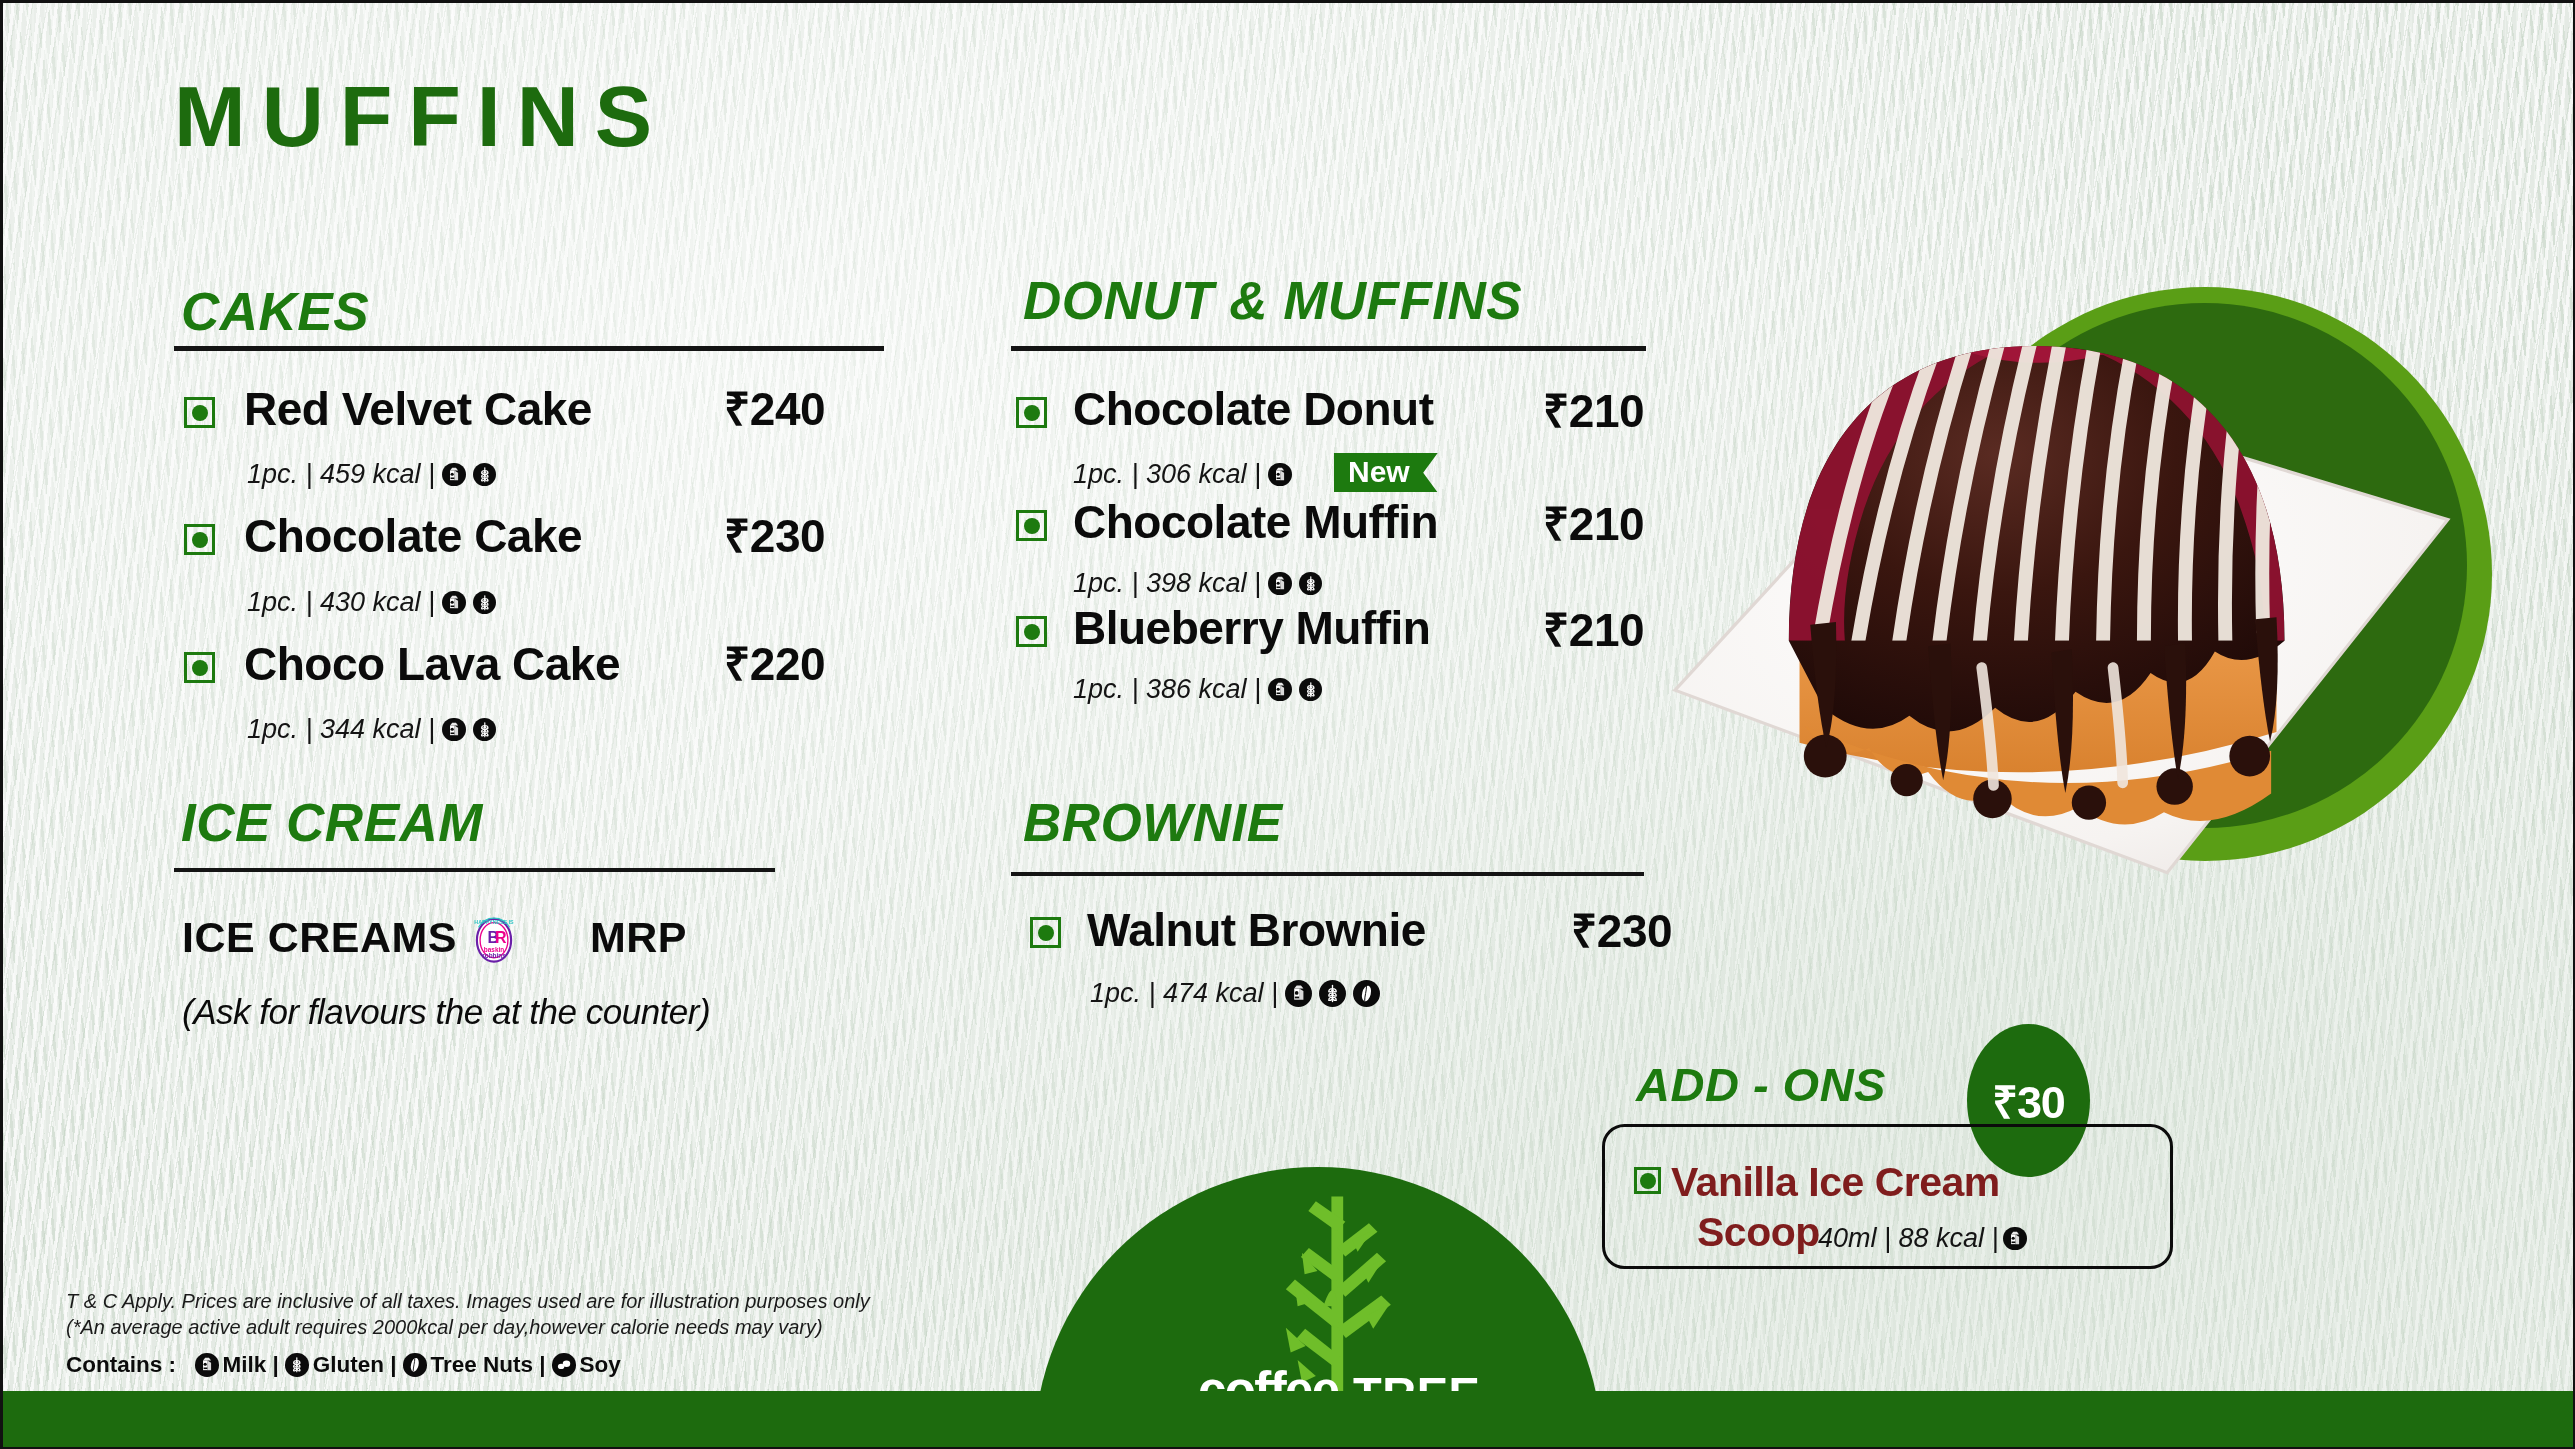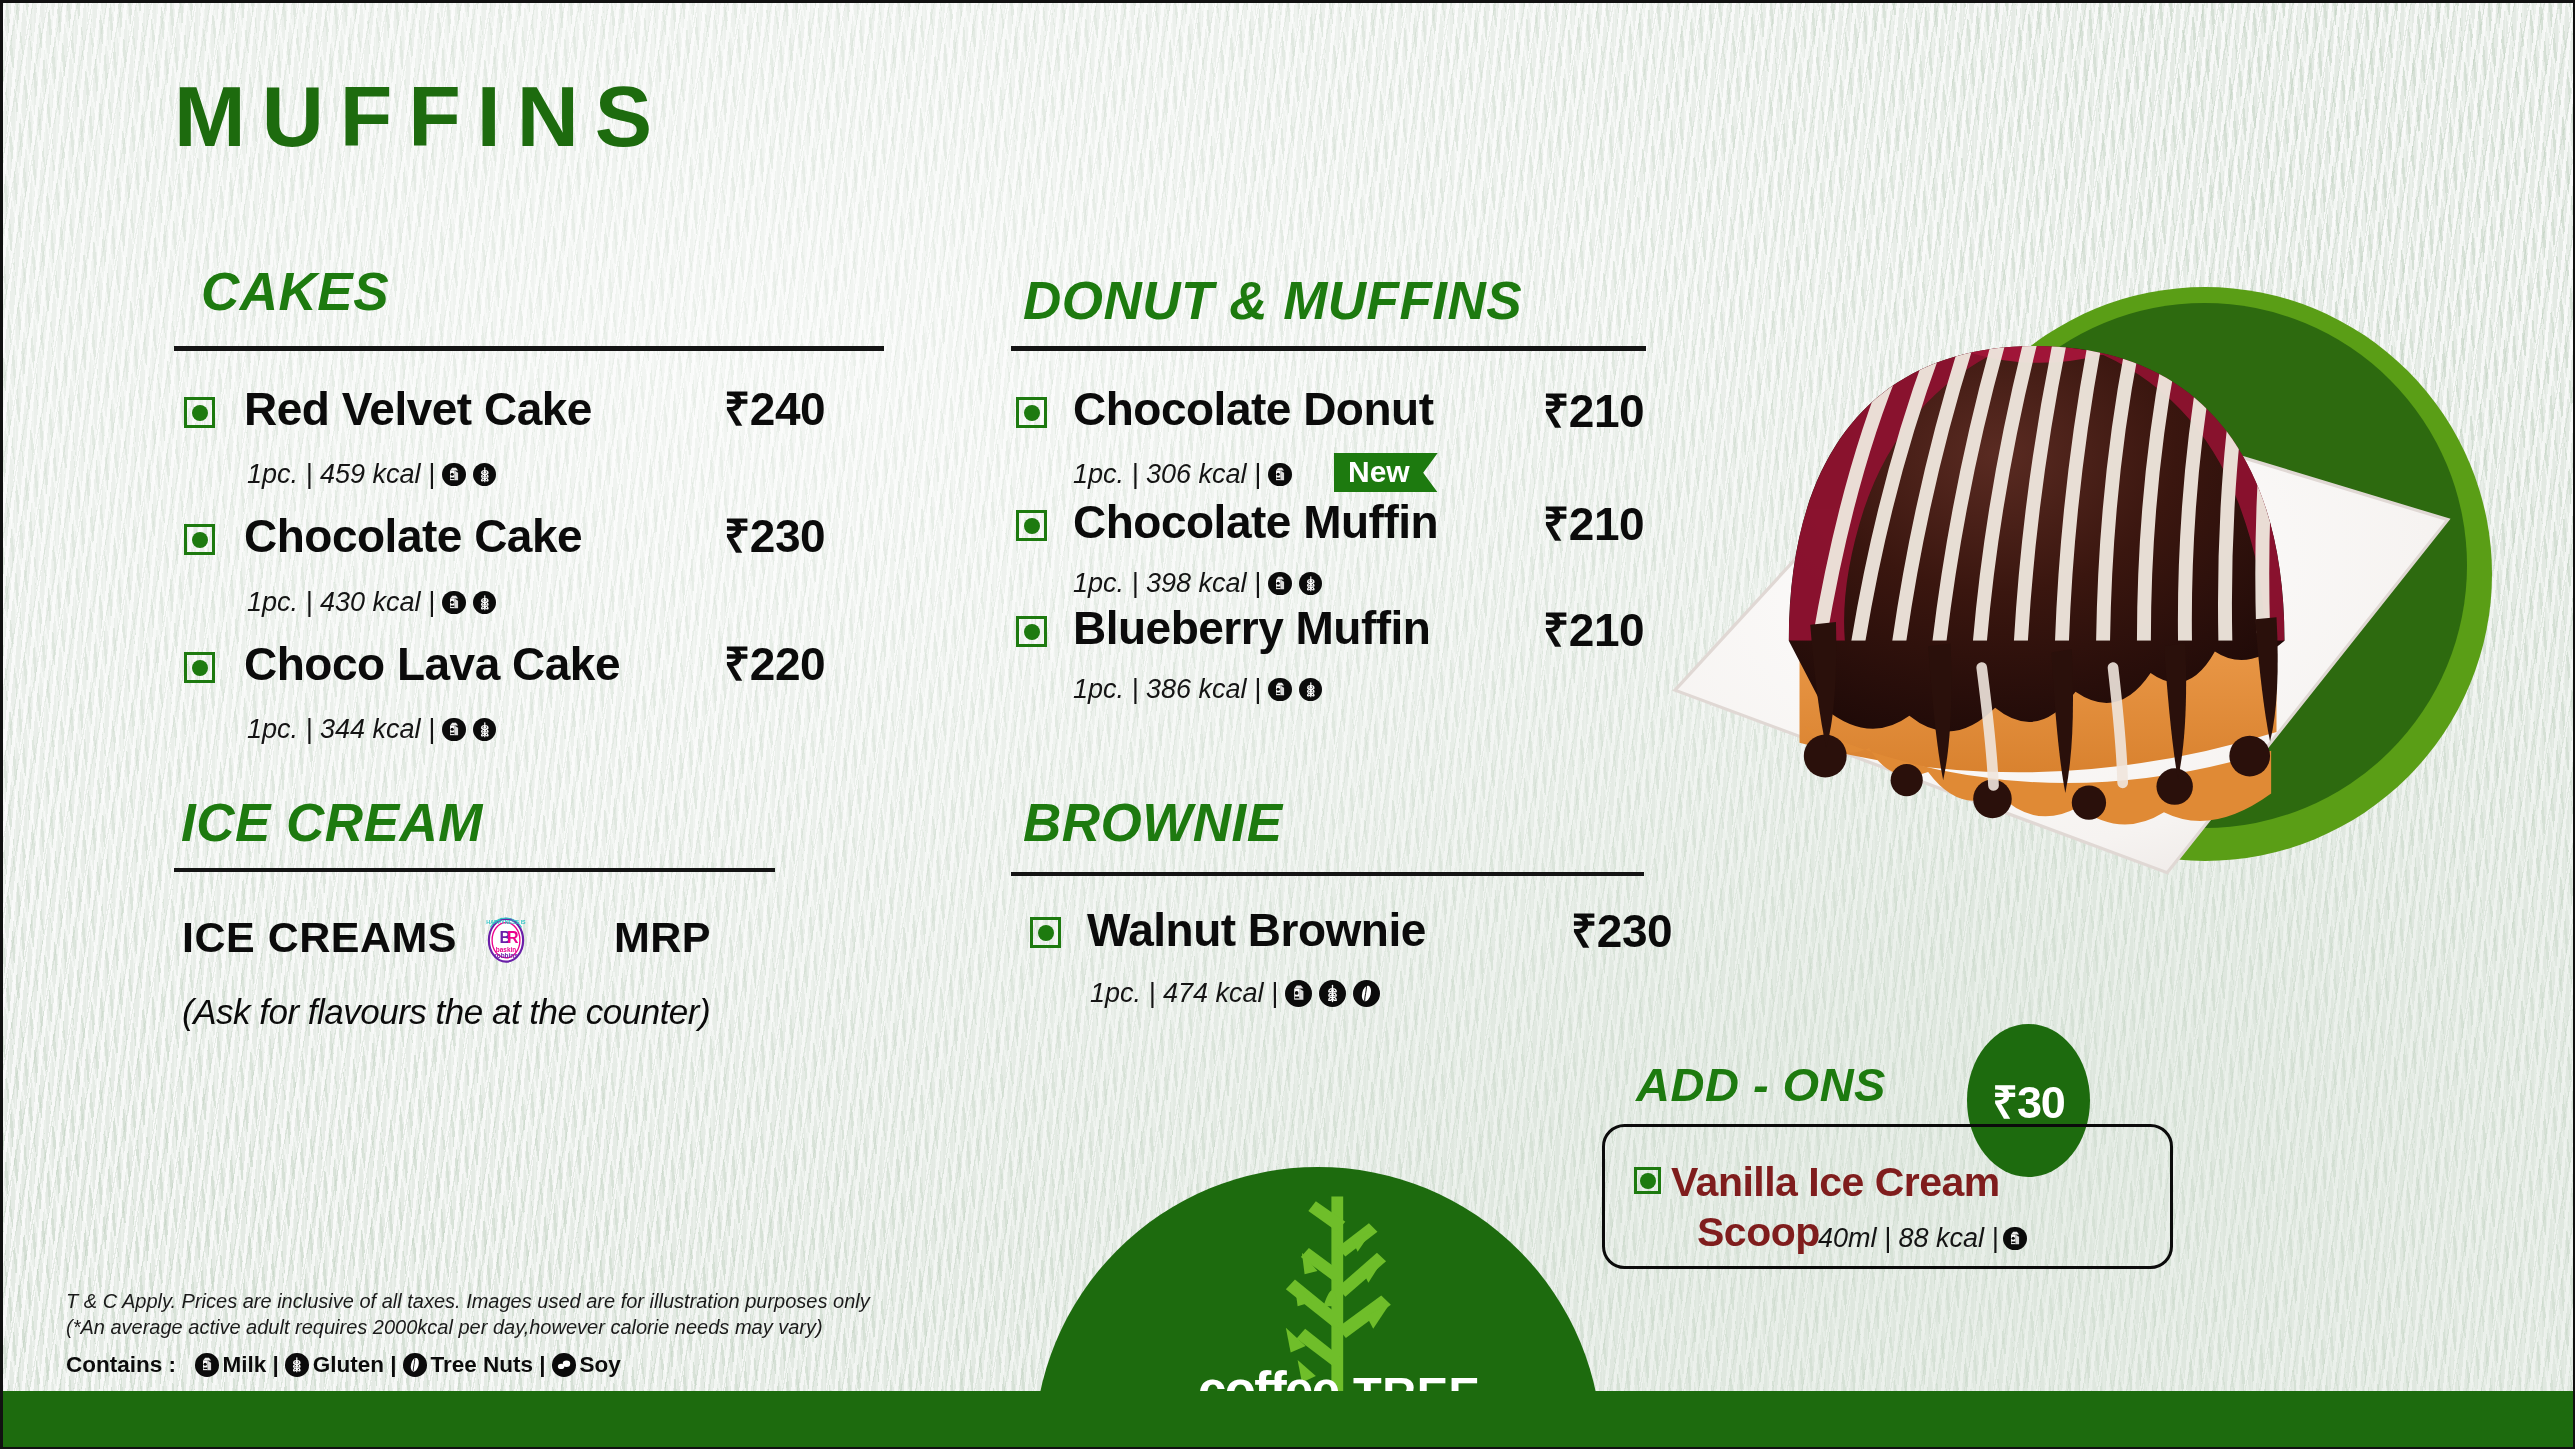--- a/index.html
+++ b/index.html
@@ -261,21 +261,21 @@
       </g>
       <g stroke="#efe6dd" fill="none" stroke-width="20" stroke-linecap="round" opacity=".9">
         <path d="M 660 740 q 18 140 22 220"></path>
         <path d="M 905 740 q 16 140 18 215"></path>
       </g>
     </svg>
   </div>
 
   <div id="title">MUFFINS</div>
 
-  <div class="sec-head" style="left:178px;top:262px;margin-left:20px;">CAKES</div>
+  <div class="sec-head" style="left:178px;top:282px;">CAKES</div>
   <div class="rule" style="left:171px;top:343px;width:710px;"></div>
 
   <div class="item">
     <span class="veg" style="left:181px;top:394px;"></span>
     <span class="iname" style="left:241px;top:383px;">Red Velvet Cake</span>
     <span class="iprice" style="left:721px;top:383px;">₹240</span>
     <span class="imeta" style="left:244px;top:458px;">
       <span>1pc. | 459 kcal |</span>
       <span class="alg">
         <svg viewBox="0 0 44 44">
@@ -357,21 +357,21 @@
               <path d="M22 28c-4 0-6 2-6 5 3 1 6-1 6-5zM22 28c4 0 6 2 6 5-3 1-6-1-6-5z"></path>
             </g>
           </svg>
       </span>
     </span>
   </div>
 
   <div class="sec-head" style="left:178px;top:793px;">ICE CREAM</div>
   <div class="rule" style="left:171px;top:865px;width:601px;height:3.8px;"></div>
 
-  <div class="icecream-row" style="left:179px;top:906px;gap:12px;">
+  <div class="icecream-row" style="left:179px;top:906px;">
     <span class="ic-label">ICE CREAMS</span>
     <span class="br-logo">
       <svg viewBox="0 0 86 104" width="46" height="56">
         <ellipse cx="43" cy="58" rx="32" ry="40" fill="#fff" stroke="#6a1fa8" stroke-width="4"></ellipse>
         <ellipse cx="43" cy="58" rx="26" ry="33" fill="#fff" stroke="#ec008c" stroke-width="2.5"></ellipse>
         <path d="M14 34a33 33 0 0 1 58 0" fill="none" stroke="#2ec4c4" stroke-width="2"></path>
         <text x="43" y="28" font-size="10" fill="#2ec4c4" text-anchor="middle" font-family="'Liberation Sans',sans-serif" font-weight="700">HAPPYNESS IS</text>
         <text x="31" y="64" font-size="30" fill="#6a1fa8" font-weight="800" font-family="'Liberation Sans',sans-serif">B</text>
         <text x="45" y="64" font-size="30" fill="#ec008c" font-weight="800" font-family="'Liberation Sans',sans-serif">R</text>
         <text x="43" y="80" font-size="12" fill="#ec008c" text-anchor="middle" font-weight="700" font-family="'Liberation Sans',sans-serif">baskin</text>

